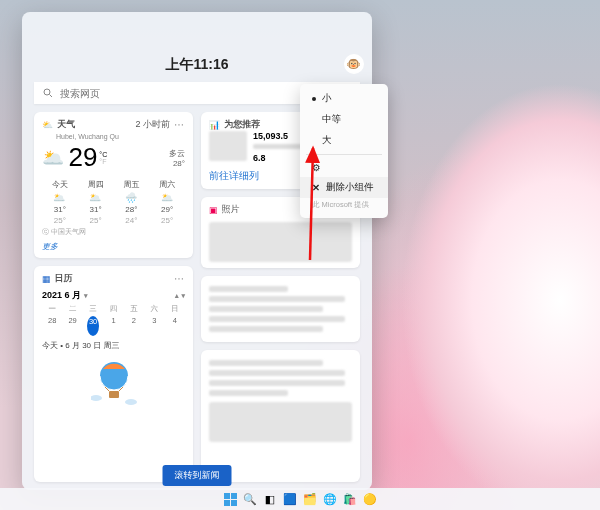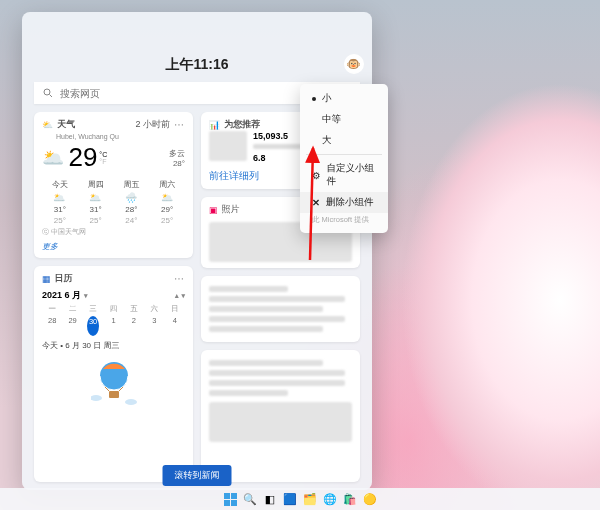--- a/index.html
+++ b/index.html
@@ -258,21 +258,20 @@
     </div>
   <div class="ctx-item indent">
       <span>中等</span>
     </div>
   <div class="ctx-item indent">
       <span>大</span>
     </div>
   <div class="ctx-sep"></div>
   <div class="ctx-item">
       <span>⚙</span>
-      <span>自定义小组件</span>
     </div>
   <div class="ctx-item highlight">
       <span class="xmark">✕</span>
       <span>删除小组件</span>
     </div>
   <div class="ctx-item" style="color:#aaa;font-size:7.5px;padding-top:2px">
       <span>此 Microsoft 提供</span>
     </div>
 </div>
 

